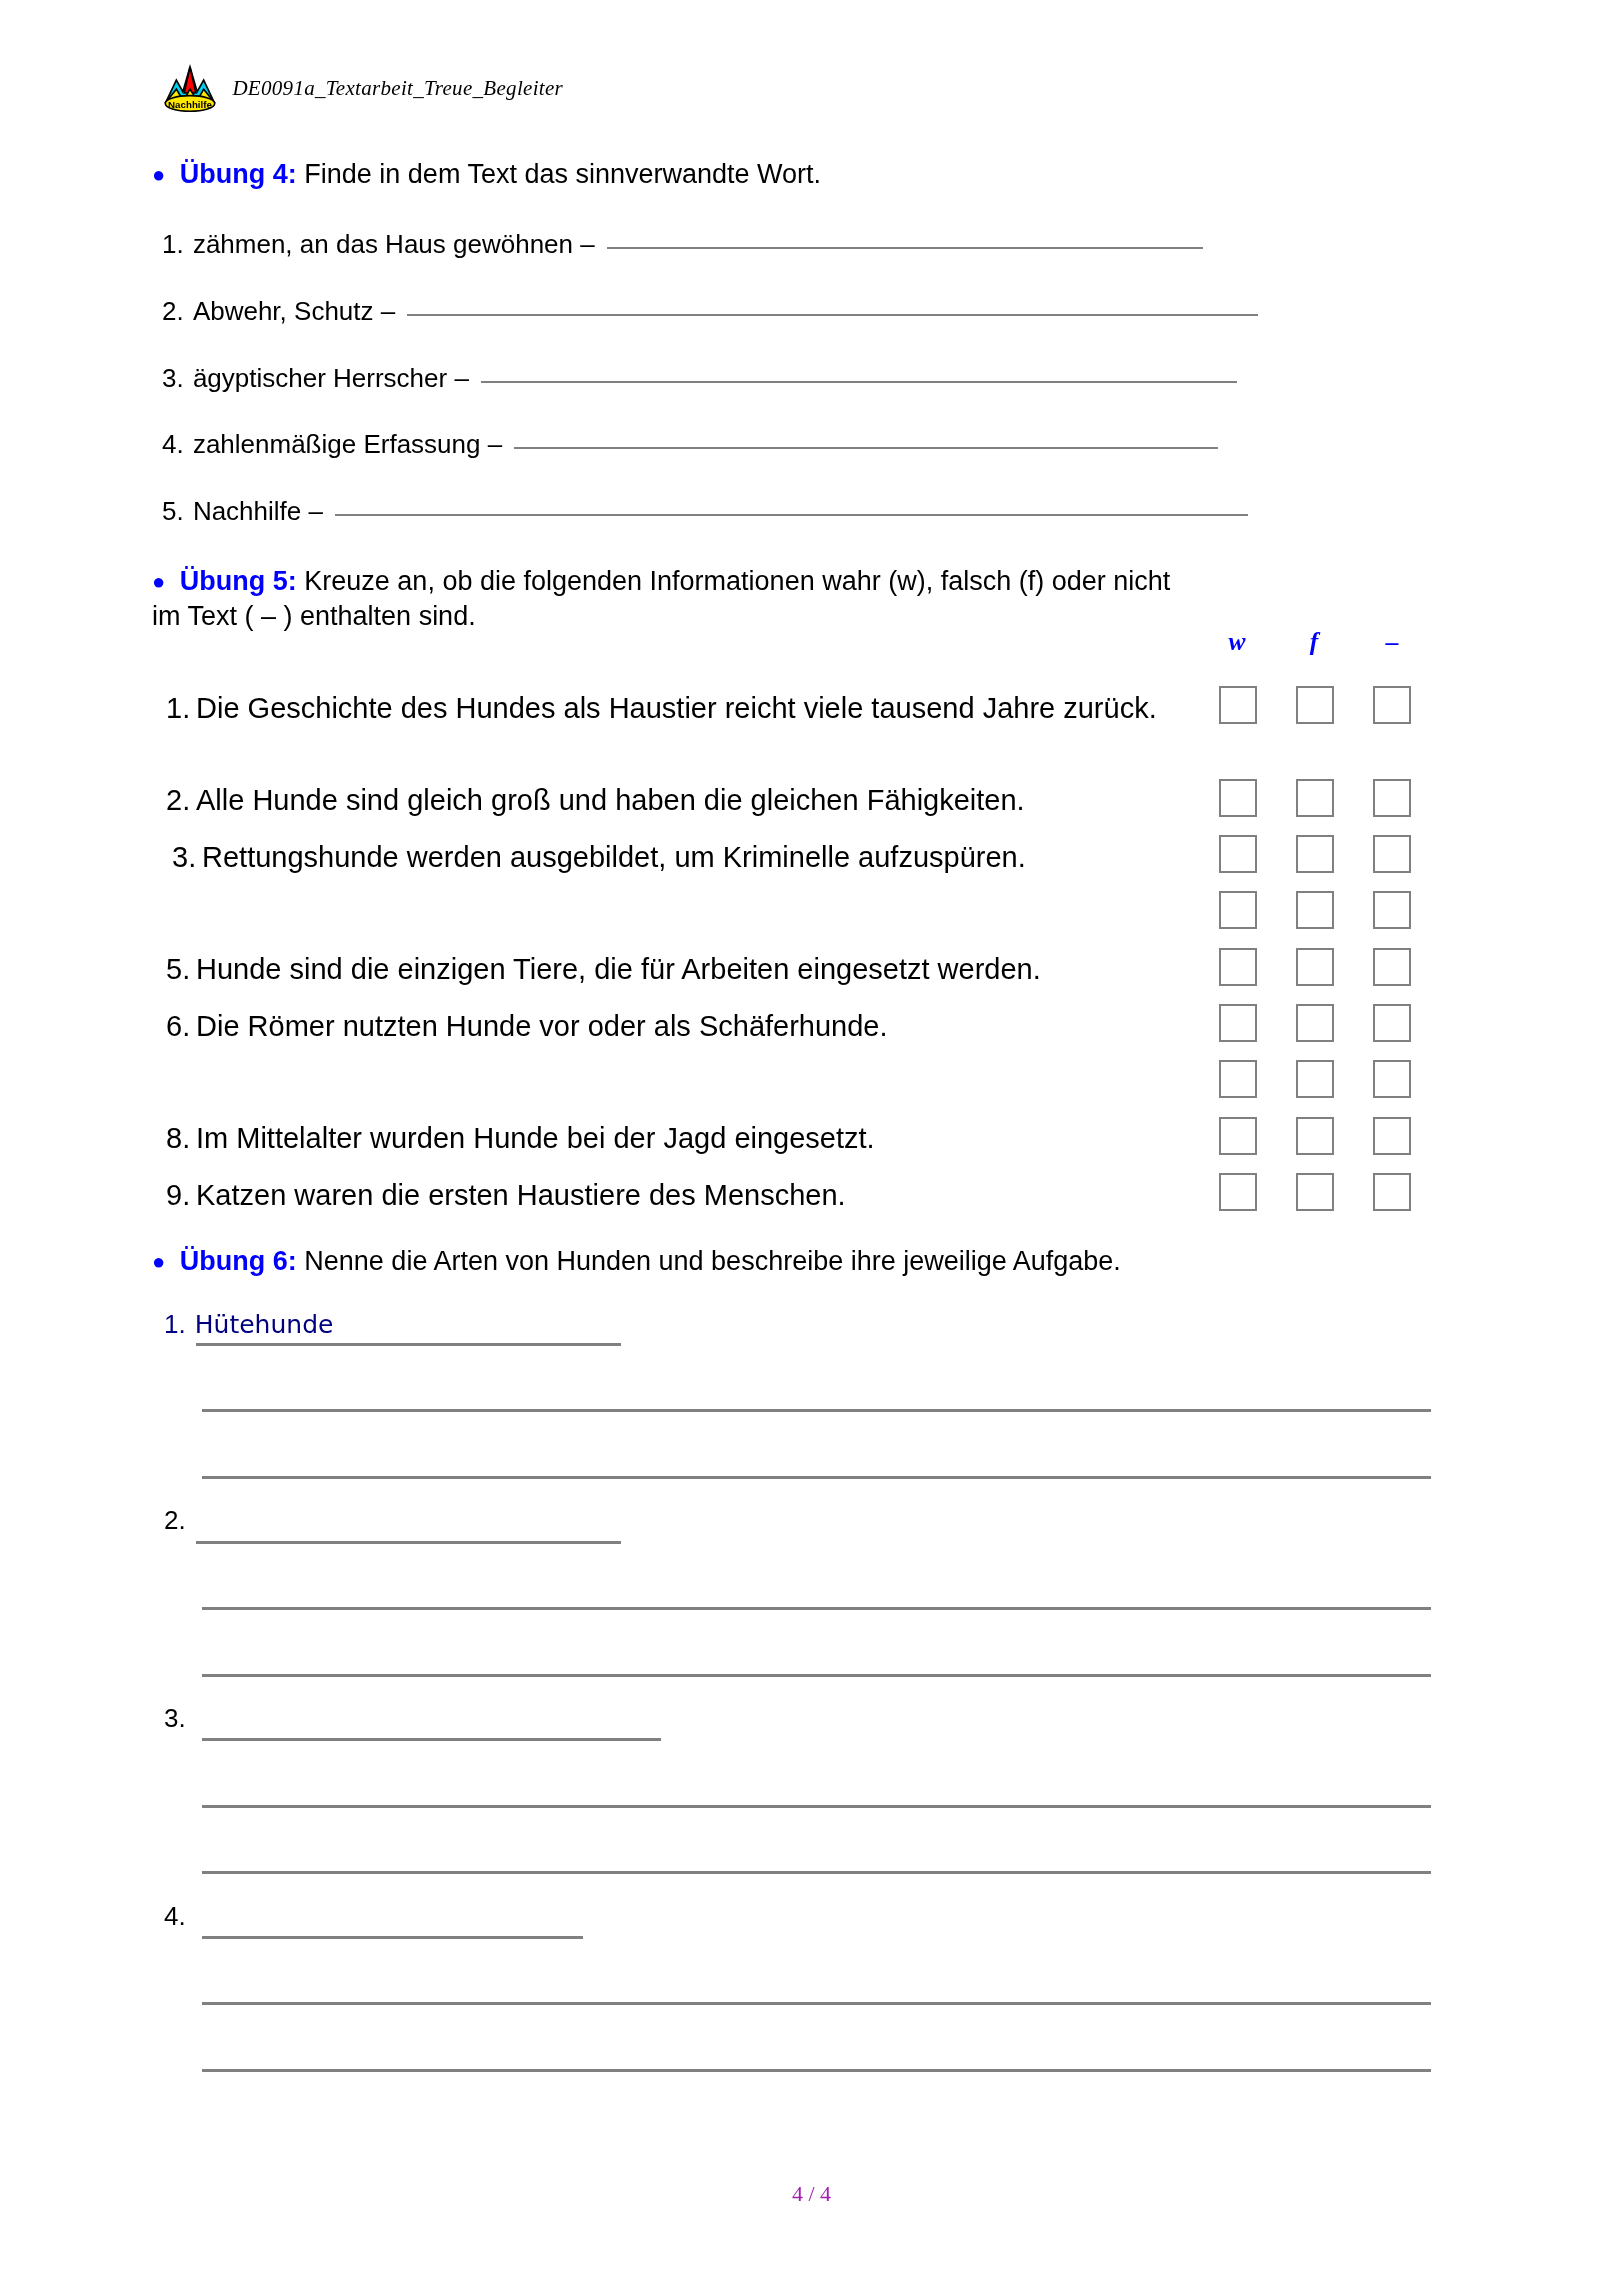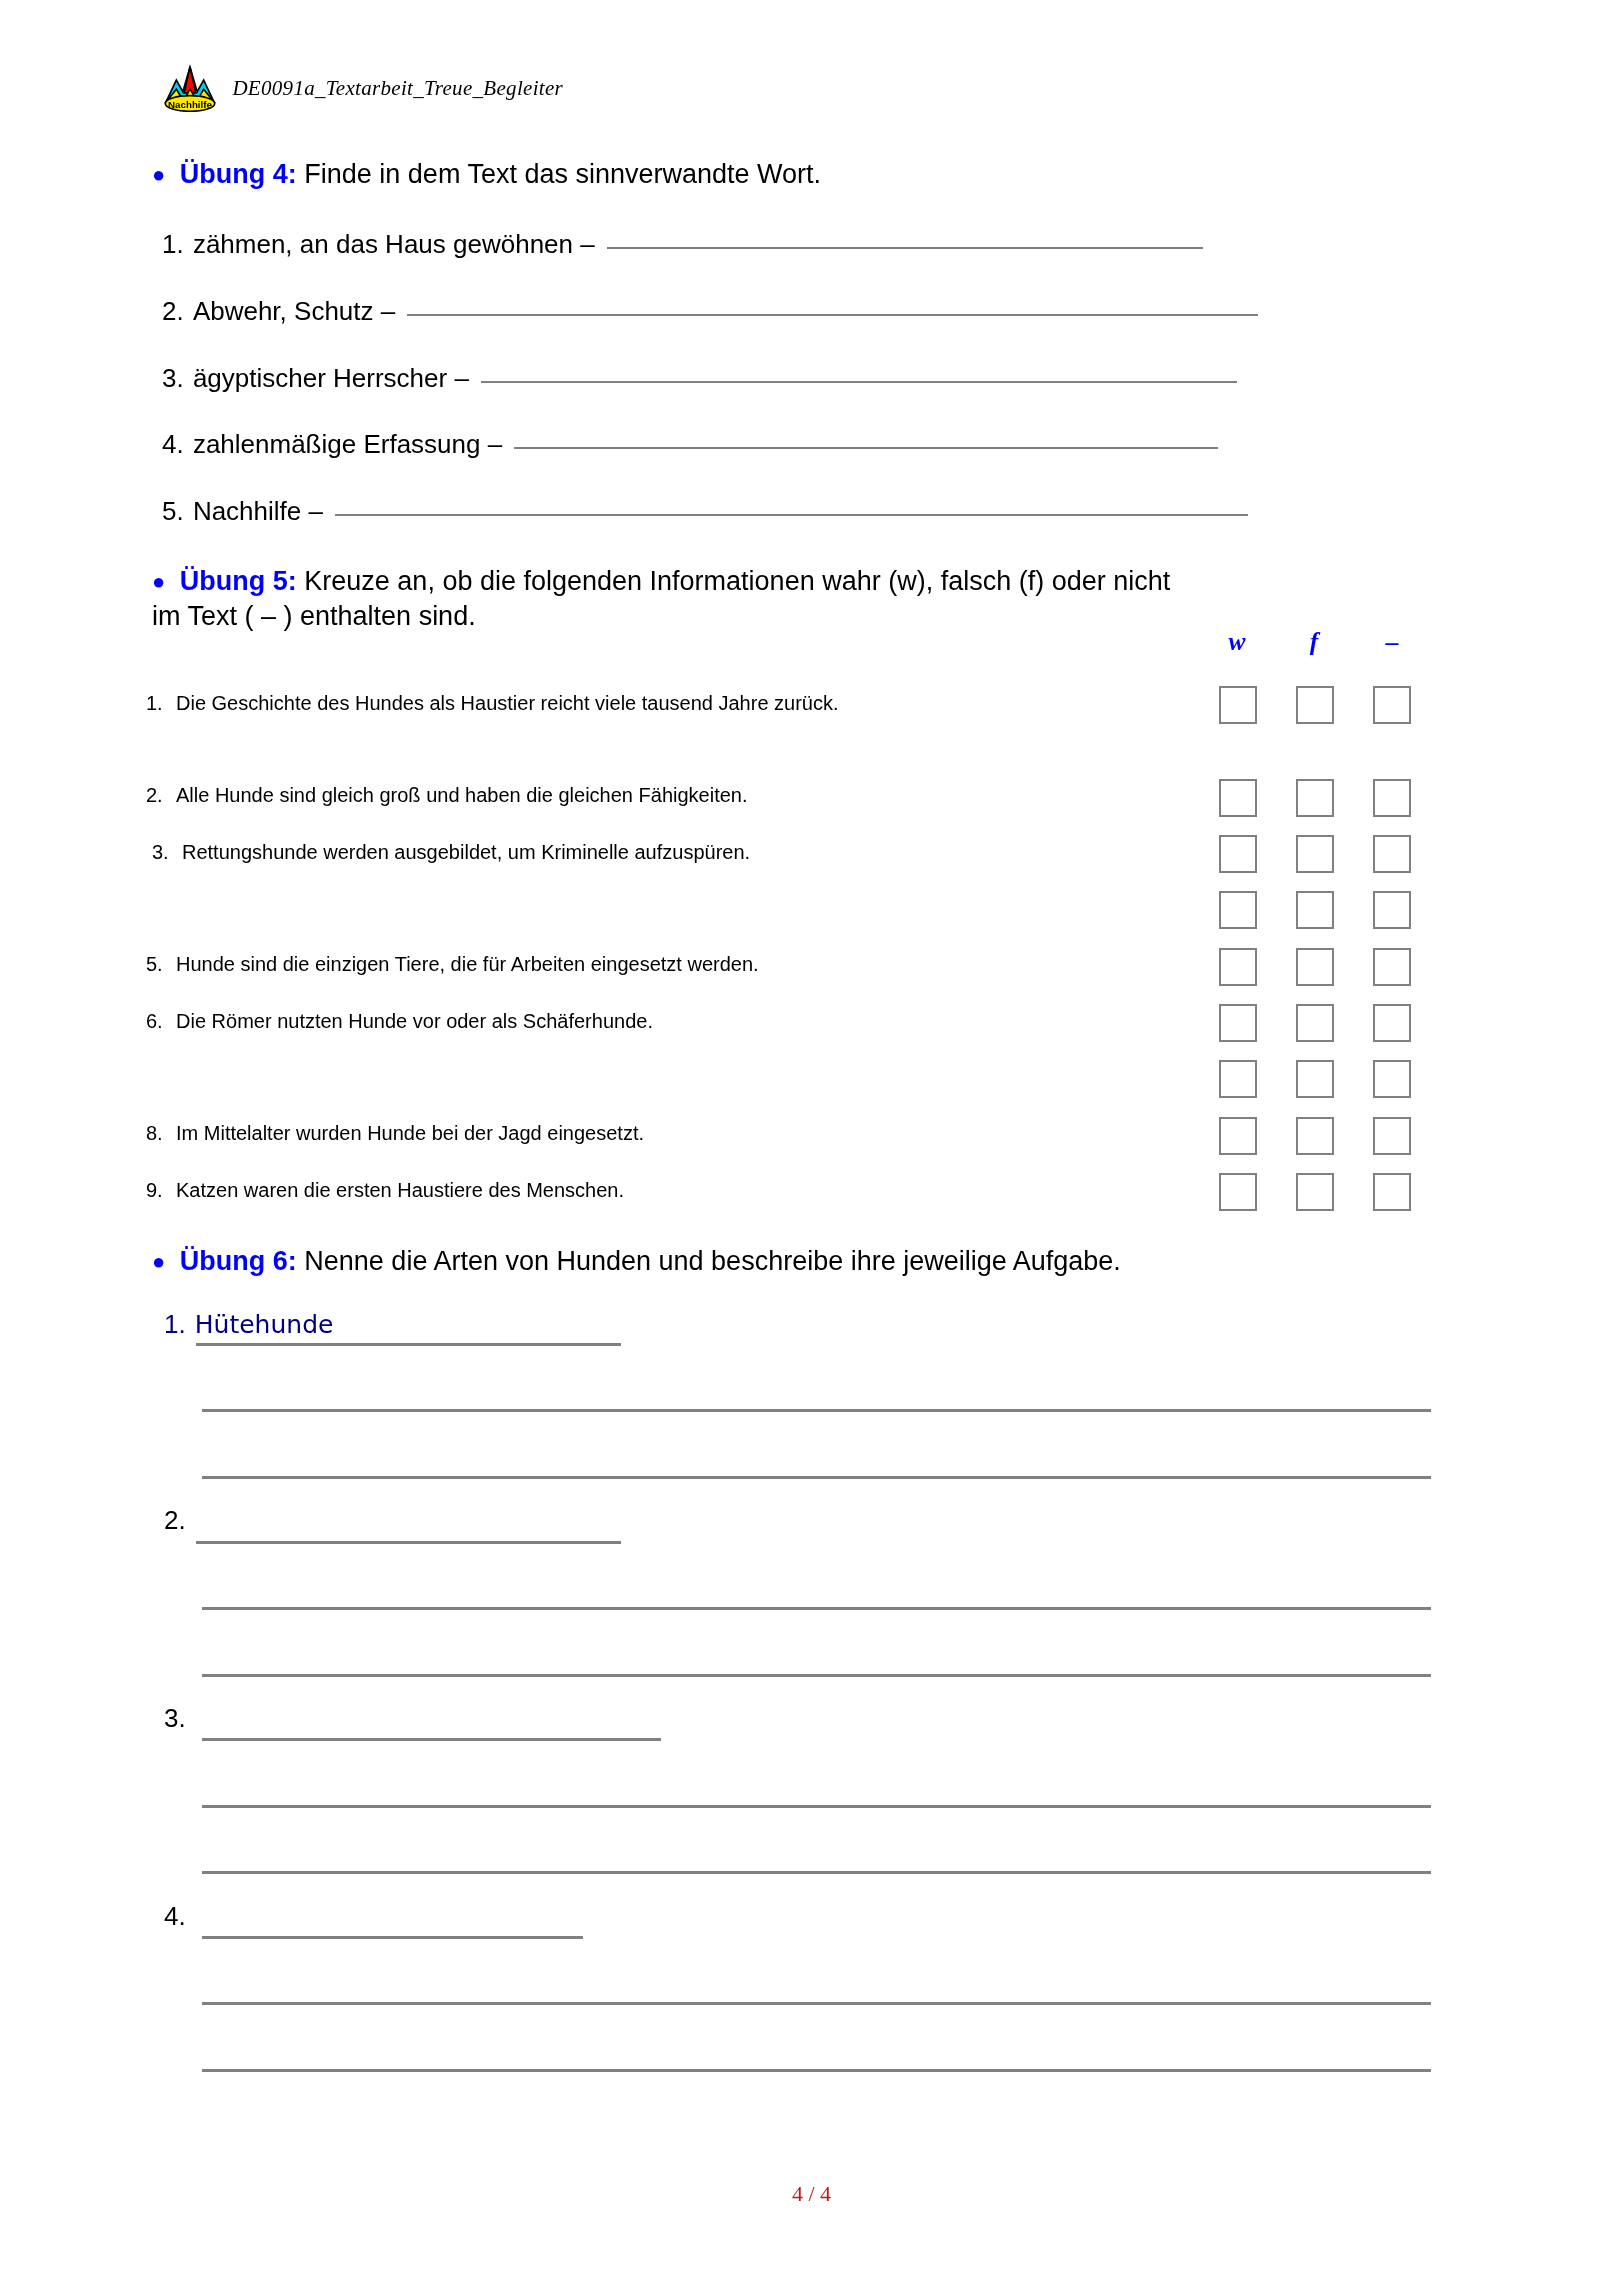--- a/index.html
+++ b/index.html
@@ -86,22 +86,22 @@
     font-family: "Liberation Serif", serif;
     font-style: italic;
     font-weight: bold;
     font-size: 25.5px;
     color: #0000ff;
     text-align: center;
     width: 46px;
   }
   .stmt {
     position: absolute;
-    left: 146px;
-    font-size: 20px;
+    left: 166px;
+    font-size: 29px;
     line-height: 1.22;
     width: 1021px;
   }
   .stmt .snum {
     display: inline-block;
     width: 30px;
   }
   .stmt .stext {
     display: inline;
   }
@@ -154,21 +154,21 @@
 
   
   .footer {
     position: absolute;
     left: 0;
     top: 2181px;
     width: 1623px;
     text-align: center;
     font-family: "Liberation Serif", serif;
     font-size: 22px;
-    color: #b91c1c;
+    color: #a21caf;
   }
 </style>
 </head>
 <body>
 
 <div class="page">
 
   <div class="header">
     <div class="logo">
       <svg width="56" height="51" viewBox="0 0 86 78" xmlns="http://www.w3.org/2000/svg">

